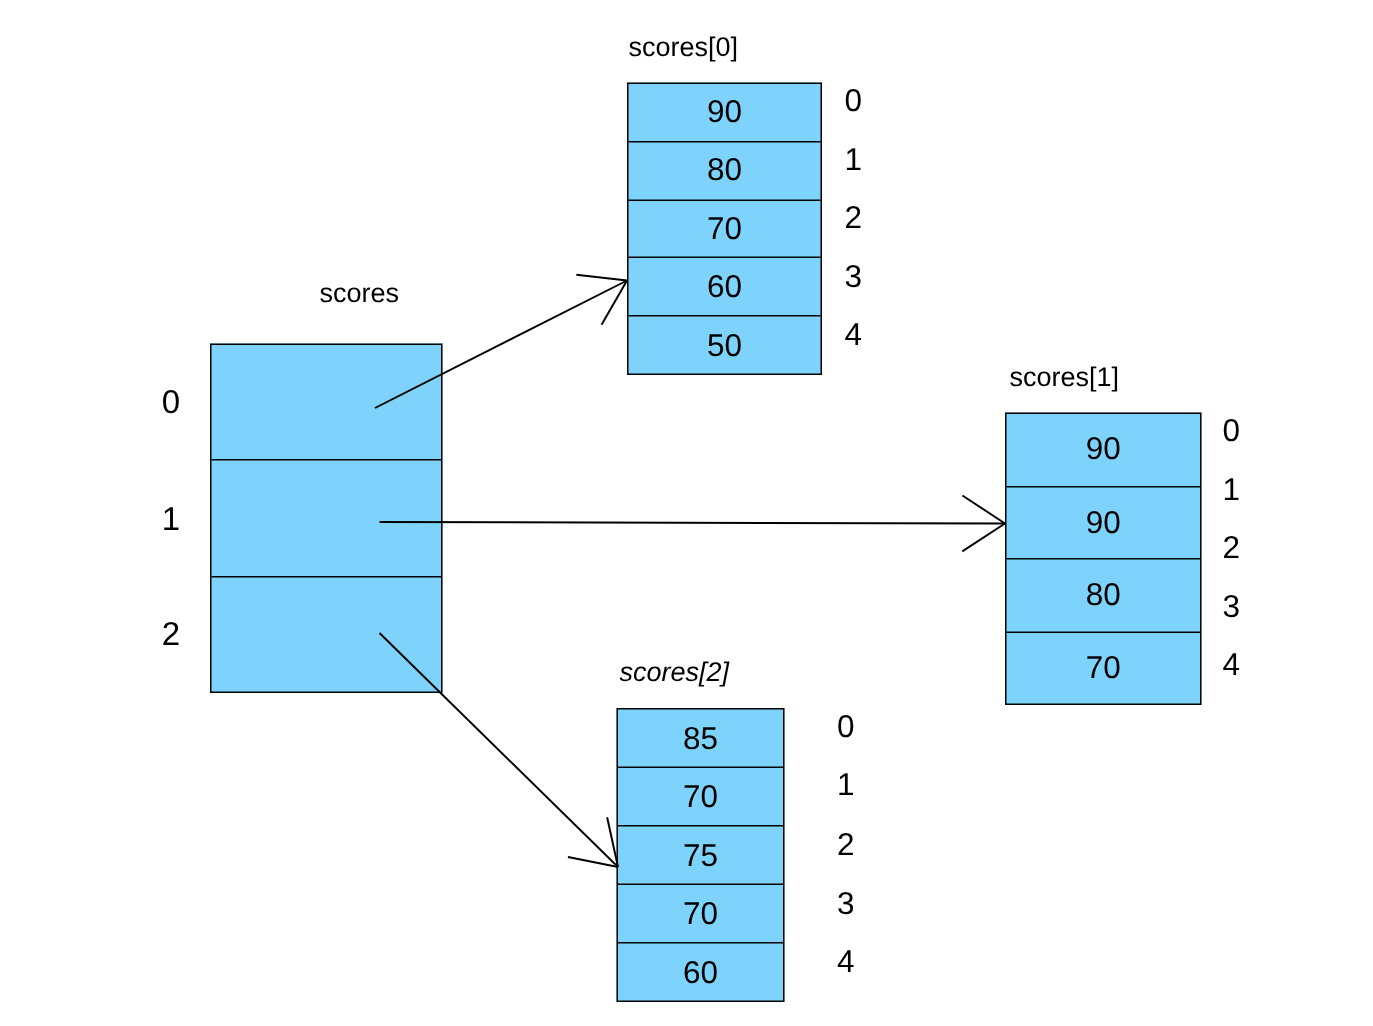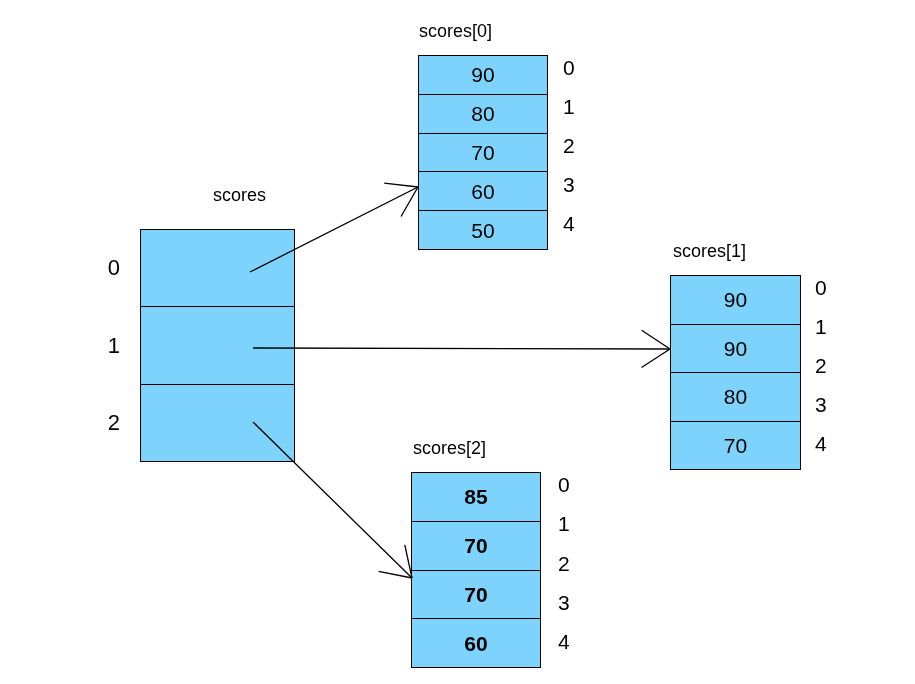--- a/index.html
+++ b/index.html
@@ -145,25 +145,26 @@
   </div>
 
   <div class="index-col" style="left:815px; top:268px; width:40px; height:195px;">
     <div class="index-label">0</div>
     <div class="index-label">1</div>
     <div class="index-label">2</div>
     <div class="index-label">3</div>
     <div class="index-label">4</div>
   </div>
 
-  <div class="box-title" style="left:413px; top:439px;">scores[2]</div>
+  <div class="box-title" style="left:413px; top:439px;font-style:italic;">scores[2]</div>
 
-  <div class="array-box" style="left:411px; top:472px; width:130px; height:196px;font-weight:bold;">
+  <div class="array-box" style="left:411px; top:472px; width:112px; height:196px;">
     <div class="array-cell">85</div>
     <div class="array-cell">70</div>
+    <div class="array-cell">75</div>
     <div class="array-cell">70</div>
     <div class="array-cell">60</div>
   </div>
 
   <div class="index-col" style="left:558px; top:465px; width:40px; height:196px;">
     <div class="index-label">0</div>
     <div class="index-label">1</div>
     <div class="index-label">2</div>
     <div class="index-label">3</div>
     <div class="index-label">4</div>

